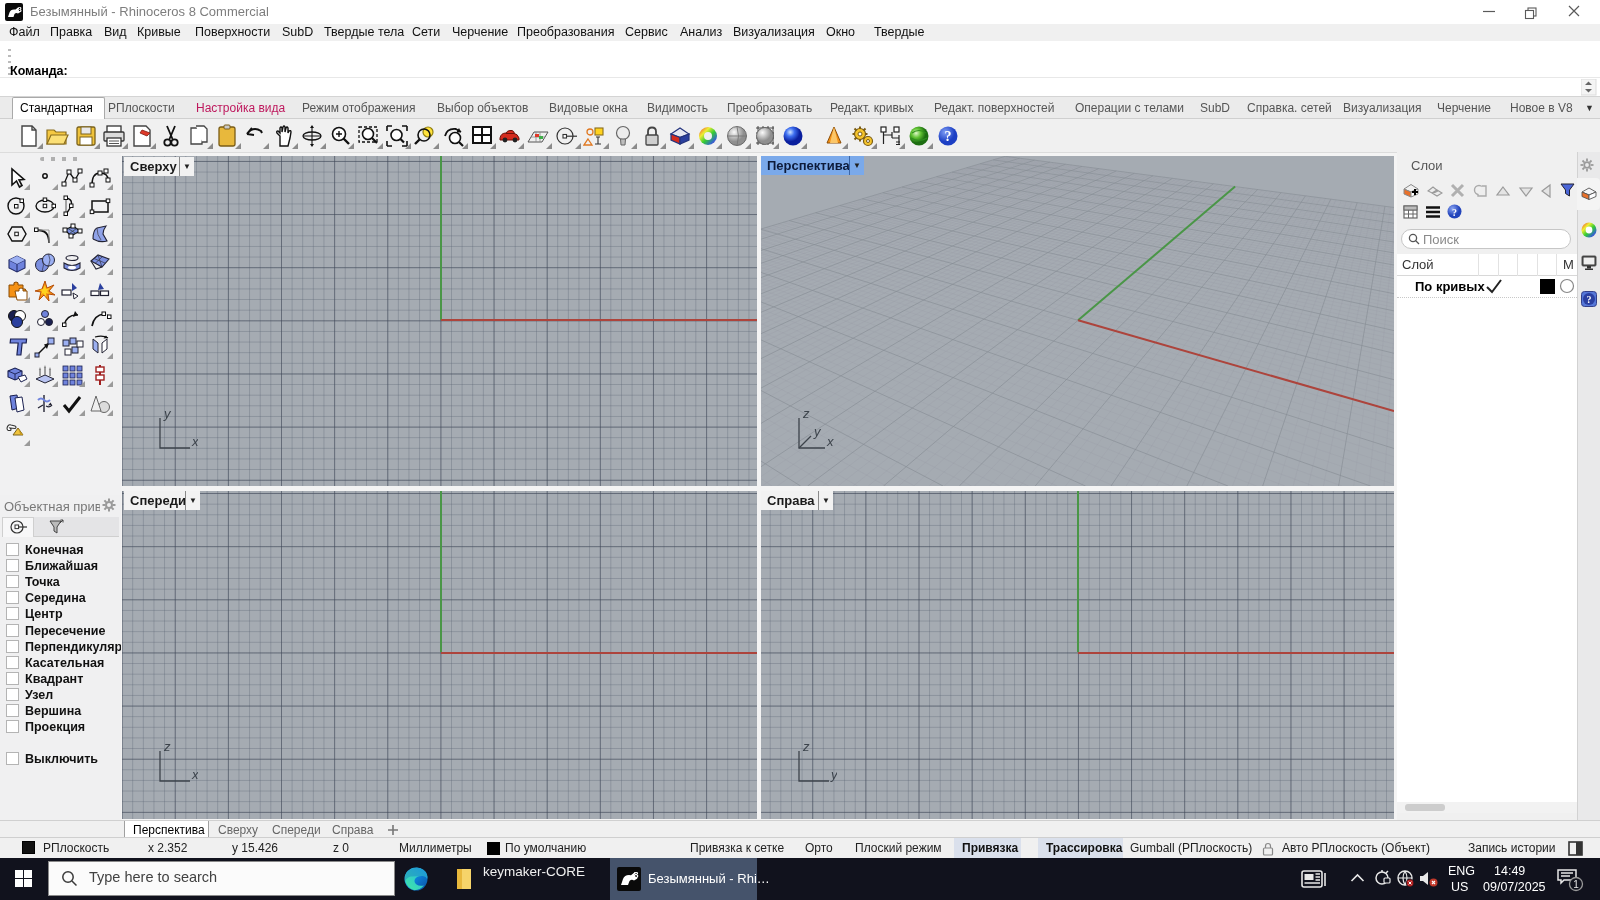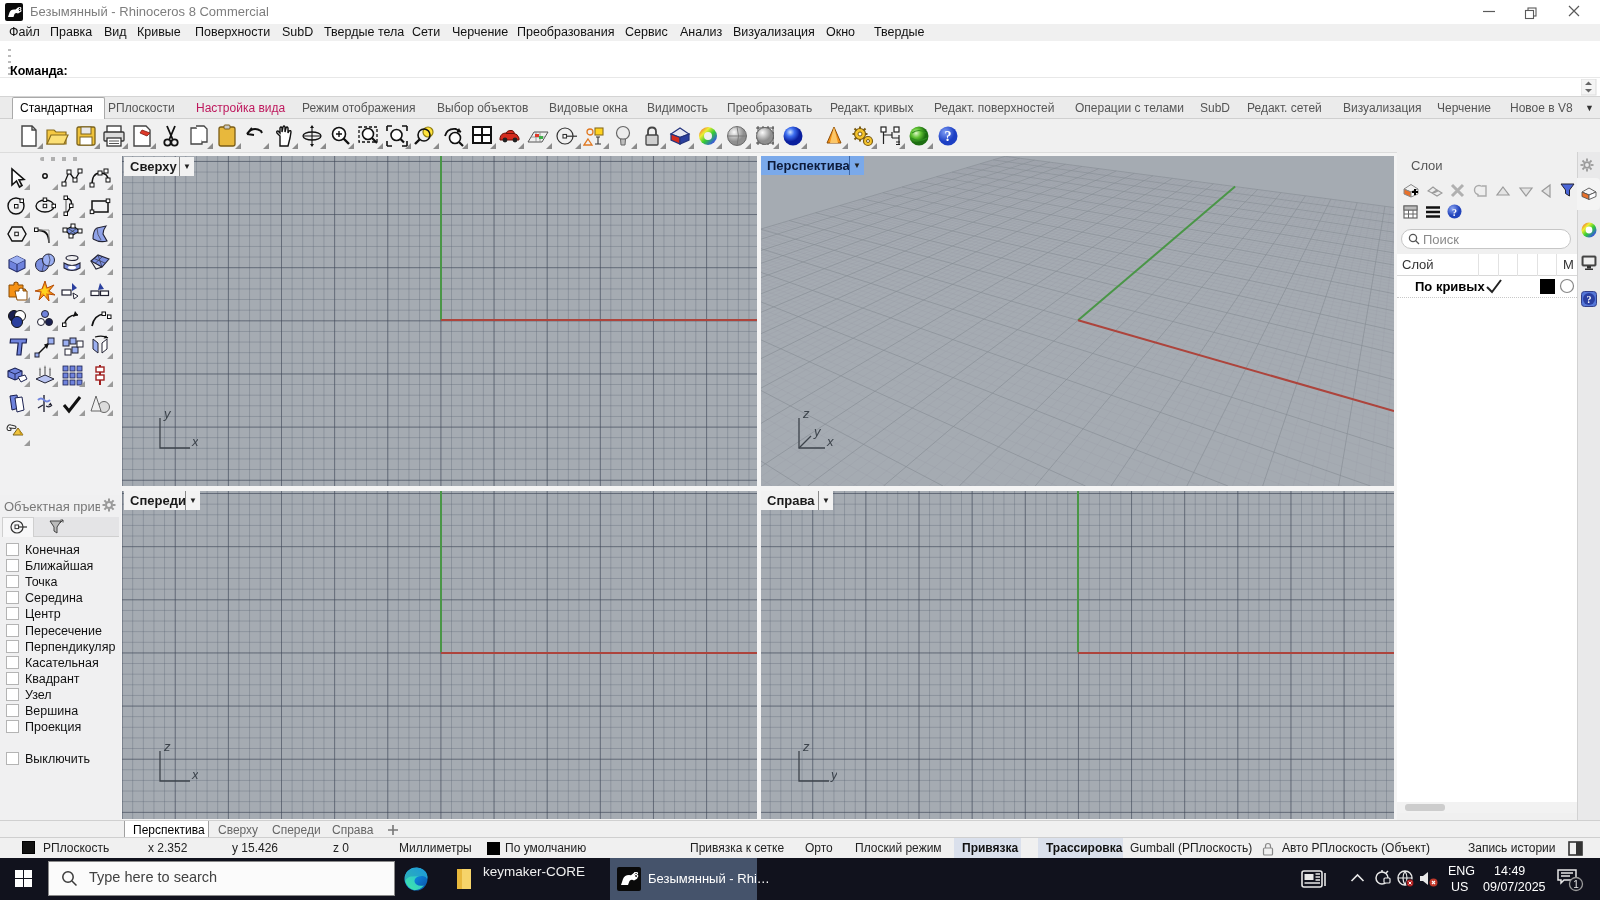--- a/index.html
+++ b/index.html
@@ -17,21 +17,21 @@
 .vp{position:absolute;background:#a5abb2;overflow:hidden;}
 .vplabel{position:absolute;height:19px;background:#f2f2f2;color:#1a1a1a;font-size:13px;font-weight:bold;line-height:19px;display:flex;}
 .vplabel .t{padding:0 5px 0 6px;box-sizing:content-box;}
 .vplabel .d{width:15px;border-left:1px solid #8a8a8a;display:flex;align-items:center;justify-content:center;font-size:8px;color:#222;}
 .rightpanel{left:1397px;top:152px;width:203px;height:684px;background:#f0f0f0;}
 .vptabs{left:0;top:820px;width:1600px;height:17px;background:#f0f0f0;border-top:1px solid #d0d0d0;font-size:12px;color:#555;}
 .statusbar{left:0;top:837px;width:1600px;height:21px;background:#f0f0f0;border-top:1px solid #cfcfcf;font-size:12px;color:#222;}
 .statusbar span{position:absolute;top:3px;white-space:nowrap;}
 .taskbar{left:0;top:858px;width:1600px;height:42px;background:#11121d;}
 .chk{position:absolute;width:13px;height:13px;background:#fff;border:1px solid #b4b4b4;}
-.ck-label{position:absolute;font-size:12.5px;color:#111;white-space:nowrap;}
+.ck-label{position:absolute;font-size:12.5px;color:#111;white-space:nowrap;font-weight:bold;}
 svg{display:block;}
 .icon24{position:absolute;width:24px;height:24px;}
 .tri{position:absolute;width:0;height:0;border-left:6px solid transparent;border-bottom:6px solid #8b8b8b;}
 </style></head>
 <body>
 <div class="abs titlebar">
 <svg class="abs" style="left:5px;top:3px" width="18" height="18">
       <rect x="0" y="0" width="18" height="18" rx="2" fill="#0a0a0a"></rect>
       <path d="M3 14 L4.5 9.5 Q5.5 6.5 9 6.5 L10.5 6.5 L13.5 4 L13 7 L15.5 9 L13 10.5 Q11 9.5 9.5 11 L8.5 14 Z" fill="#fff"></path>
       <text x="12.5" y="8.5" font-size="7.5" fill="#fff" font-family="Liberation Sans" font-weight="bold">8</text>
@@ -78,21 +78,21 @@
 <span style="left:196px;color:#be185d">Настройка вида</span>
 <span style="left:302px;color:#555">Режим отображения</span>
 <span style="left:437px;color:#555">Выбор объектов</span>
 <span style="left:549px;color:#555">Видовые окна</span>
 <span style="left:647px;color:#555">Видимость</span>
 <span style="left:727px;color:#555">Преобразовать</span>
 <span style="left:830px;color:#555">Редакт. кривых</span>
 <span style="left:934px;color:#555">Редакт. поверхностей</span>
 <span style="left:1075px;color:#555">Операции с телами</span>
 <span style="left:1200px;color:#555">SubD</span>
-<span style="left:1247px;color:#555">Редакт. сетей</span>
+<span style="left:1247px;color:#555">Справка. сетей</span>
 <span style="left:1343px;color:#555">Визуализация</span>
 <span style="left:1437px;color:#555">Черчение</span>
 <span style="left:1510px;color:#555">Новое в V8</span>
 <span style="left:1585px;color:#333;font-size:9px;top:6px">▼</span>
 </div>
 <div class="abs toolbar">
 <svg class="icon24" style="left:17.0px;top:5px" width="24" height="24" viewBox="0 0 24 24">
       <path d="M5 2 L15 2 L19 6 L19 22 L5 22 Z" fill="#fff" stroke="#444" stroke-width="1.4"></path>
       <path d="M15 2 L15 6 L19 6" fill="none" stroke="#444" stroke-width="1.4"></path>
     </svg>

